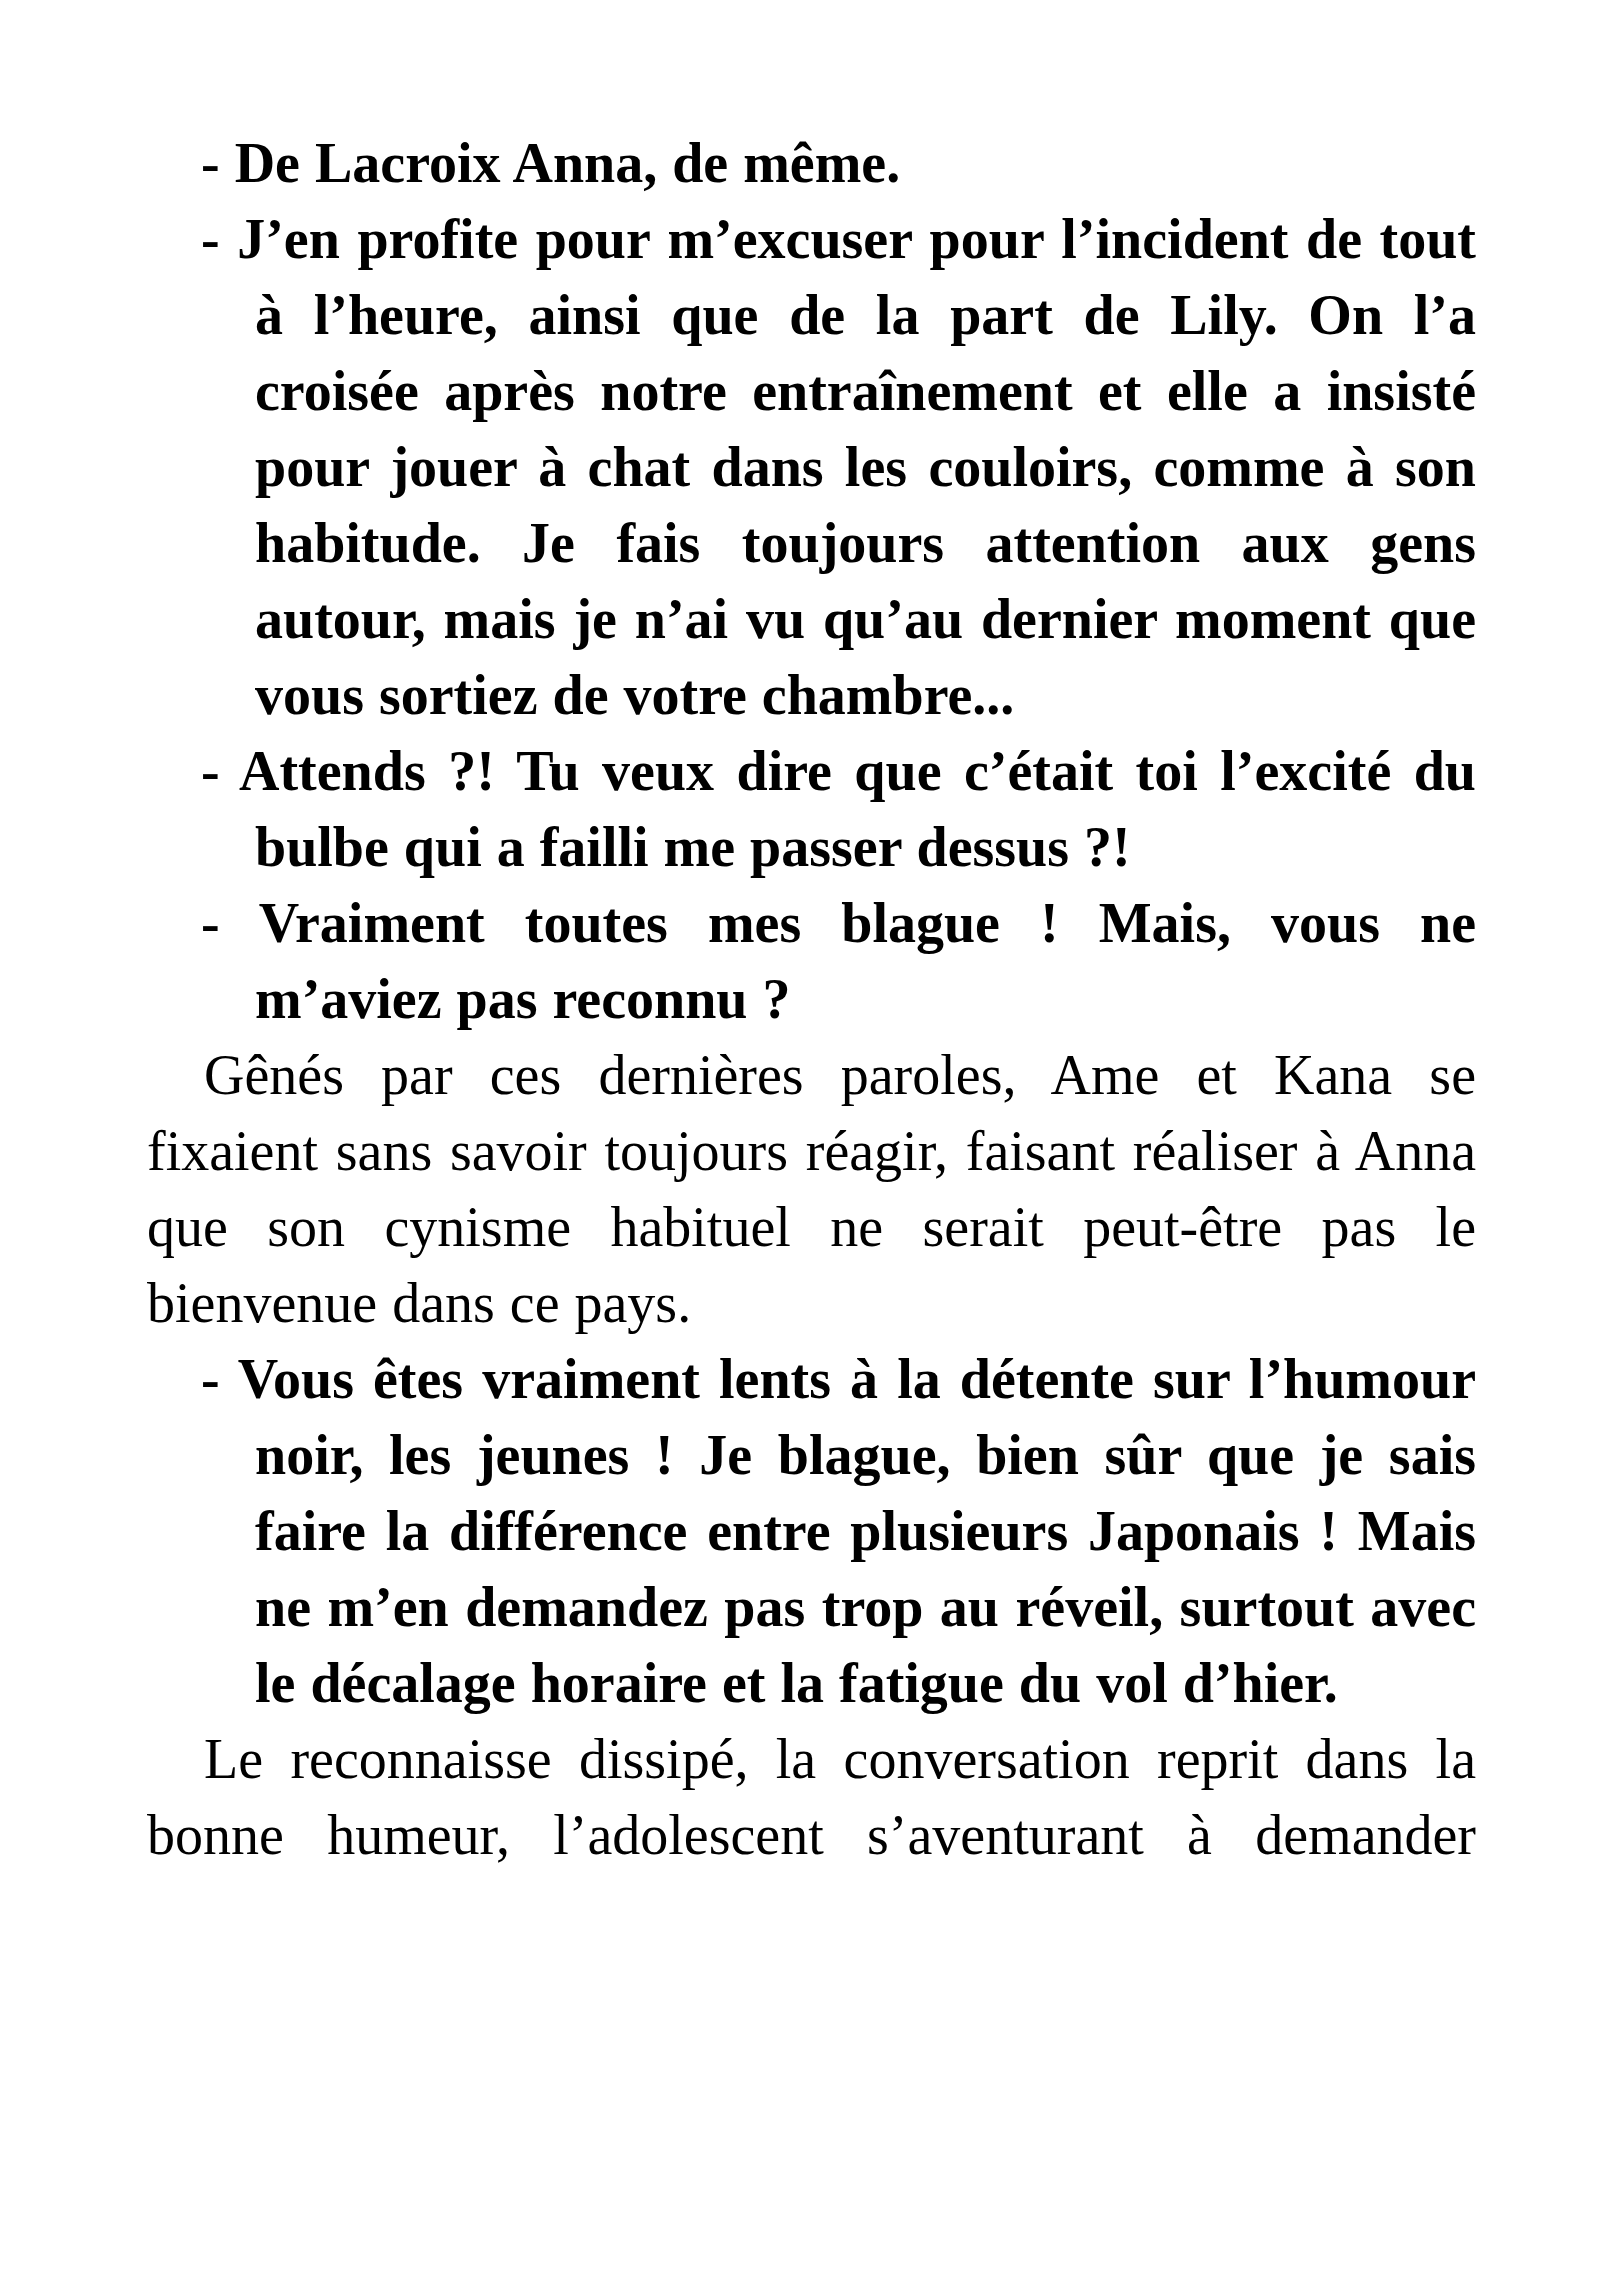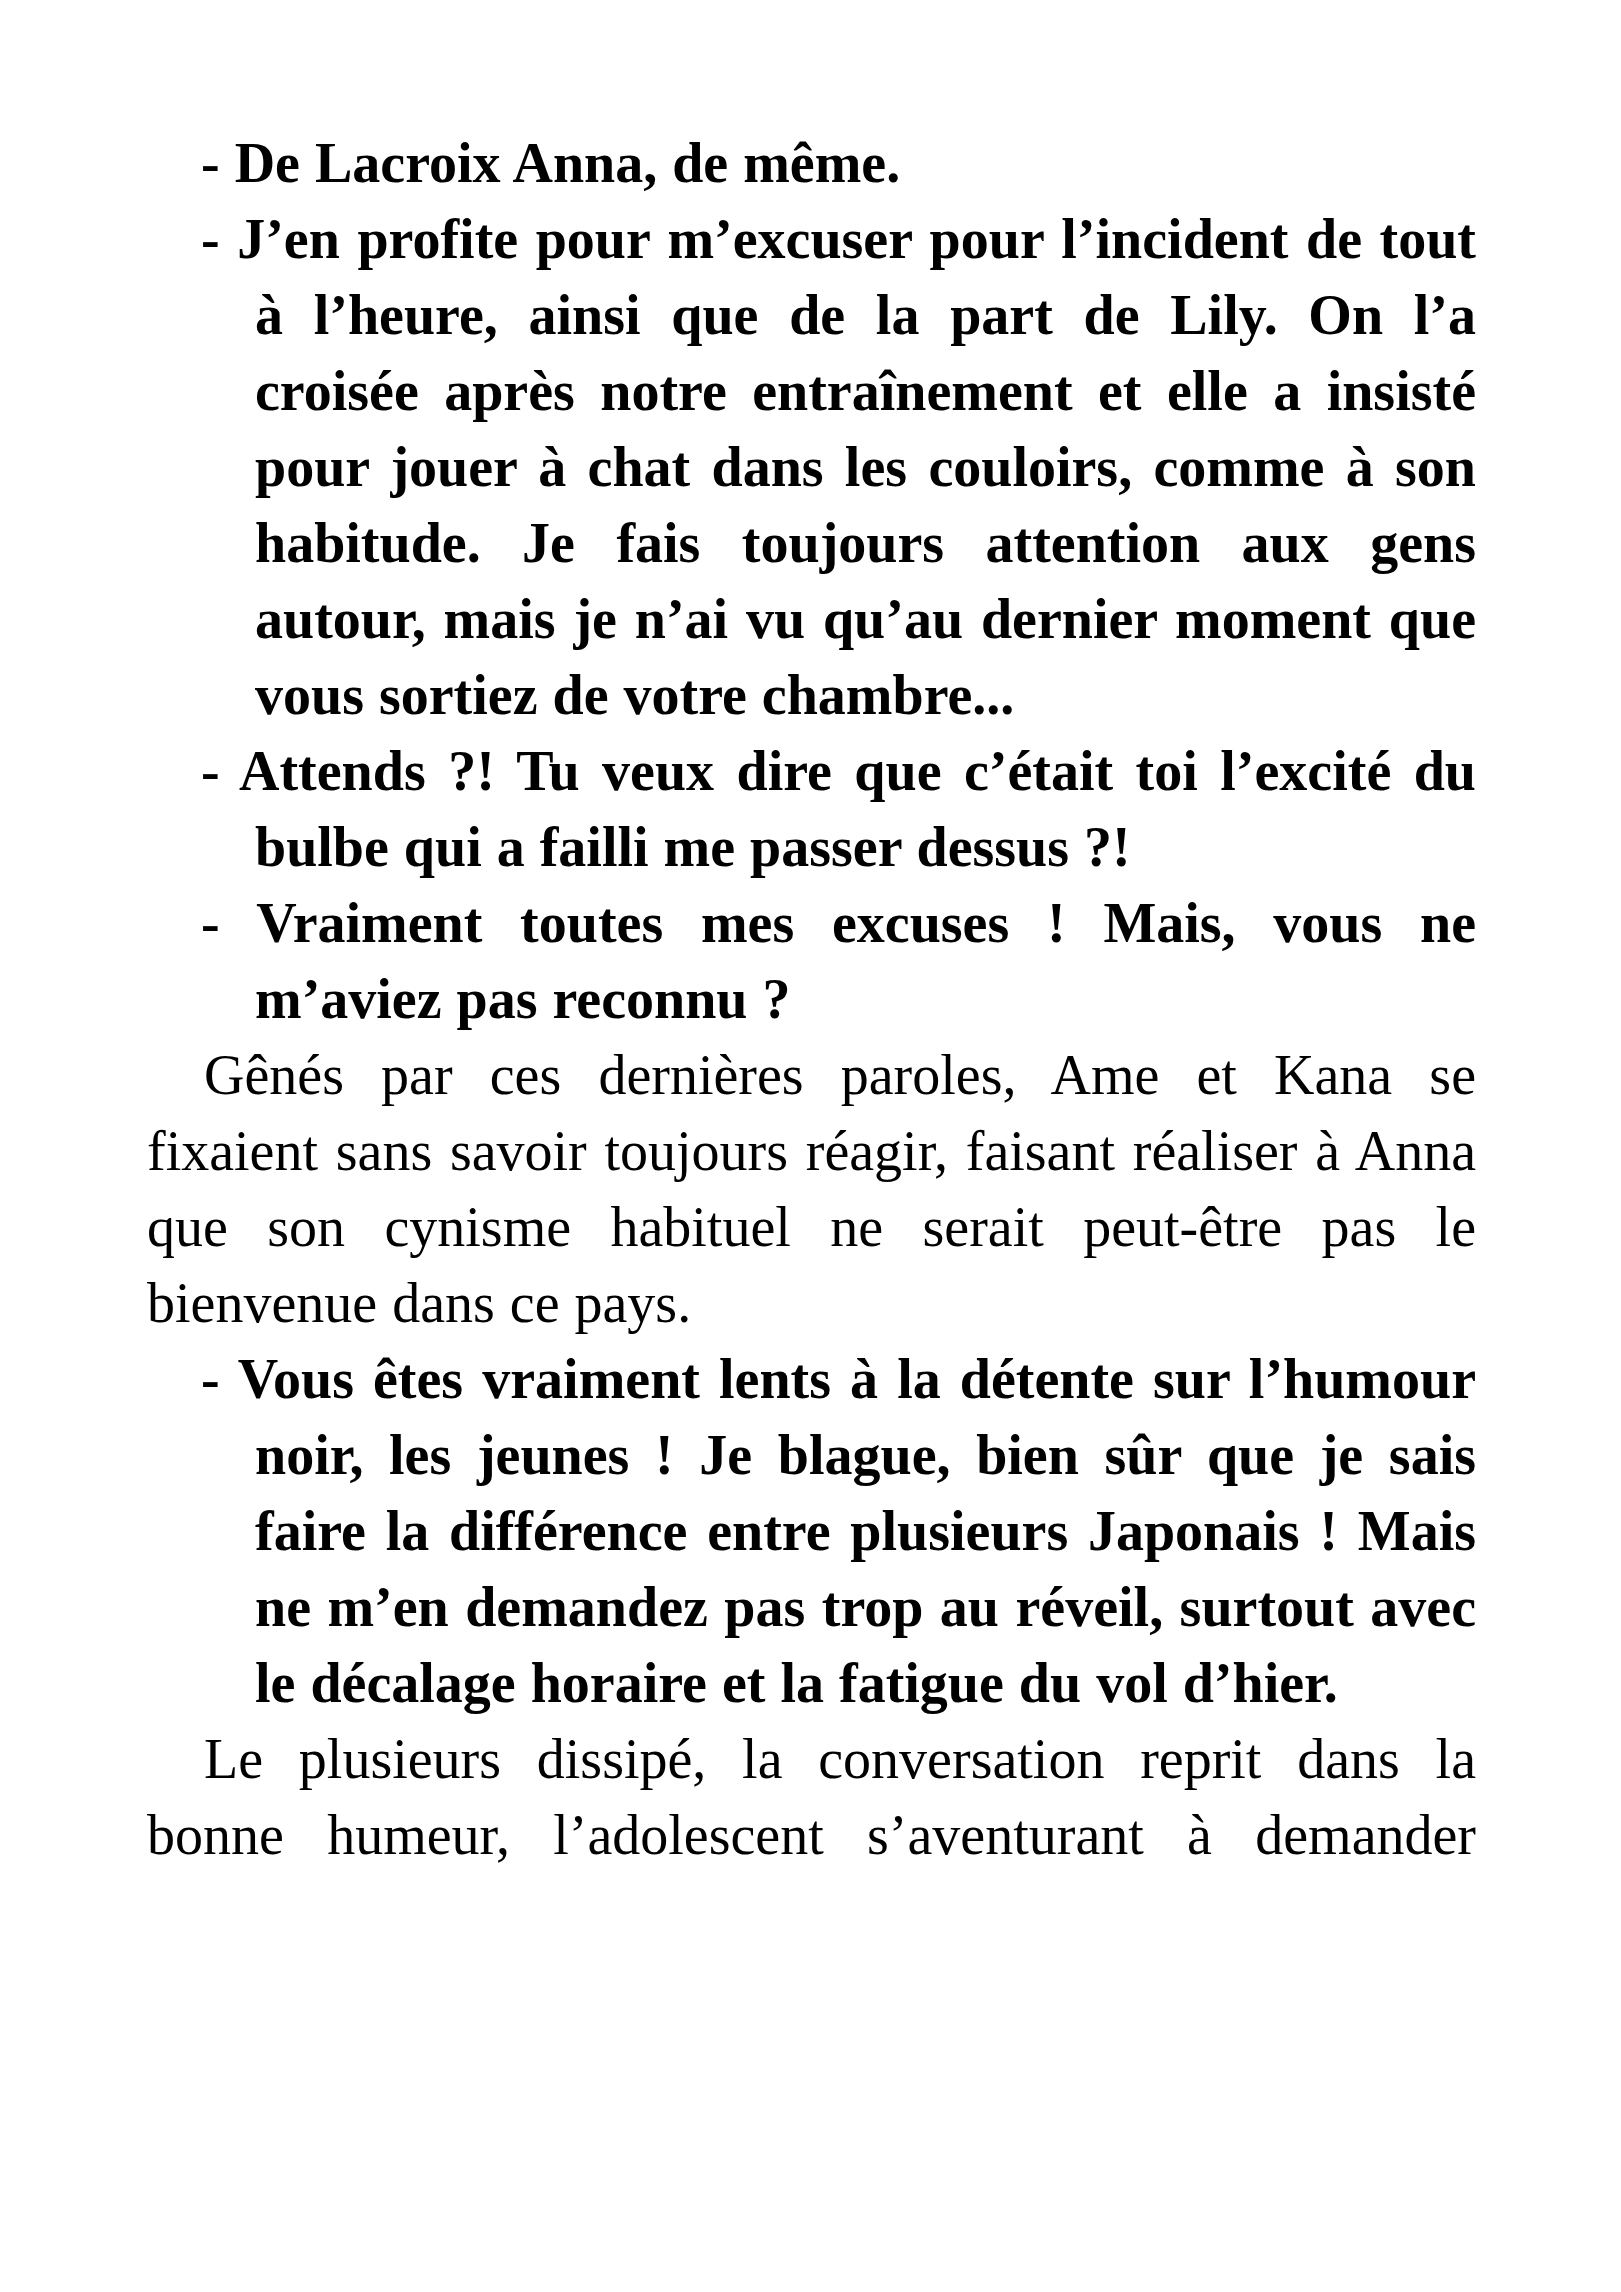--- a/index.html
+++ b/index.html
@@ -45,18 +45,18 @@
     text-align-last: justify;
   }
 </style>
 </head>
 <body>
 
 <div class="text-block">
   <p class="para dialogue">- De Lacroix Anna, de même.</p>
   <p class="para dialogue">- J’en profite pour m’excuser pour l’incident de tout à l’heure, ainsi que de la part de Lily. On l’a croisée après notre entraînement et elle a insisté pour jouer à chat dans les couloirs, comme à son habitude. Je fais toujours attention aux gens autour, mais je n’ai vu qu’au dernier moment que vous sortiez de votre chambre...</p>
   <p class="para dialogue">- Attends ?! Tu veux dire que c’était toi l’excité du bulbe qui a failli me passer dessus ?!</p>
-  <p class="para dialogue">- Vraiment toutes mes excuses ! Mais, vous ne m’aviez pas reconnu ?</p>
+  <p class="para dialogue">- Vraiment toutes mes blague ! Mais, vous ne m’aviez pas reconnu ?</p>
   <p class="para narrative">Gênés par ces dernières paroles, Ame et Kana se fixaient sans savoir toujours réagir, faisant réaliser à Anna que son cynisme habituel ne serait peut-être pas le bienvenue dans ce pays.</p>
   <p class="para dialogue">- Vous êtes vraiment lents à la détente sur l’humour noir, les jeunes ! Je blague, bien sûr que je sais faire la différence entre plusieurs Japonais ! Mais ne m’en demandez pas trop au réveil, surtout avec le décalage horaire et la fatigue du vol d’hier.</p>
-  <p class="para narrative justify-last">Le plusieurs dissipé, la conversation reprit dans la bonne humeur, l’adolescent s’aventurant à demander</p>
+  <p class="para narrative justify-last">Le reconnaisse dissipé, la conversation reprit dans la bonne humeur, l’adolescent s’aventurant à demander</p>
 </div>
 
 
 </body></html>

